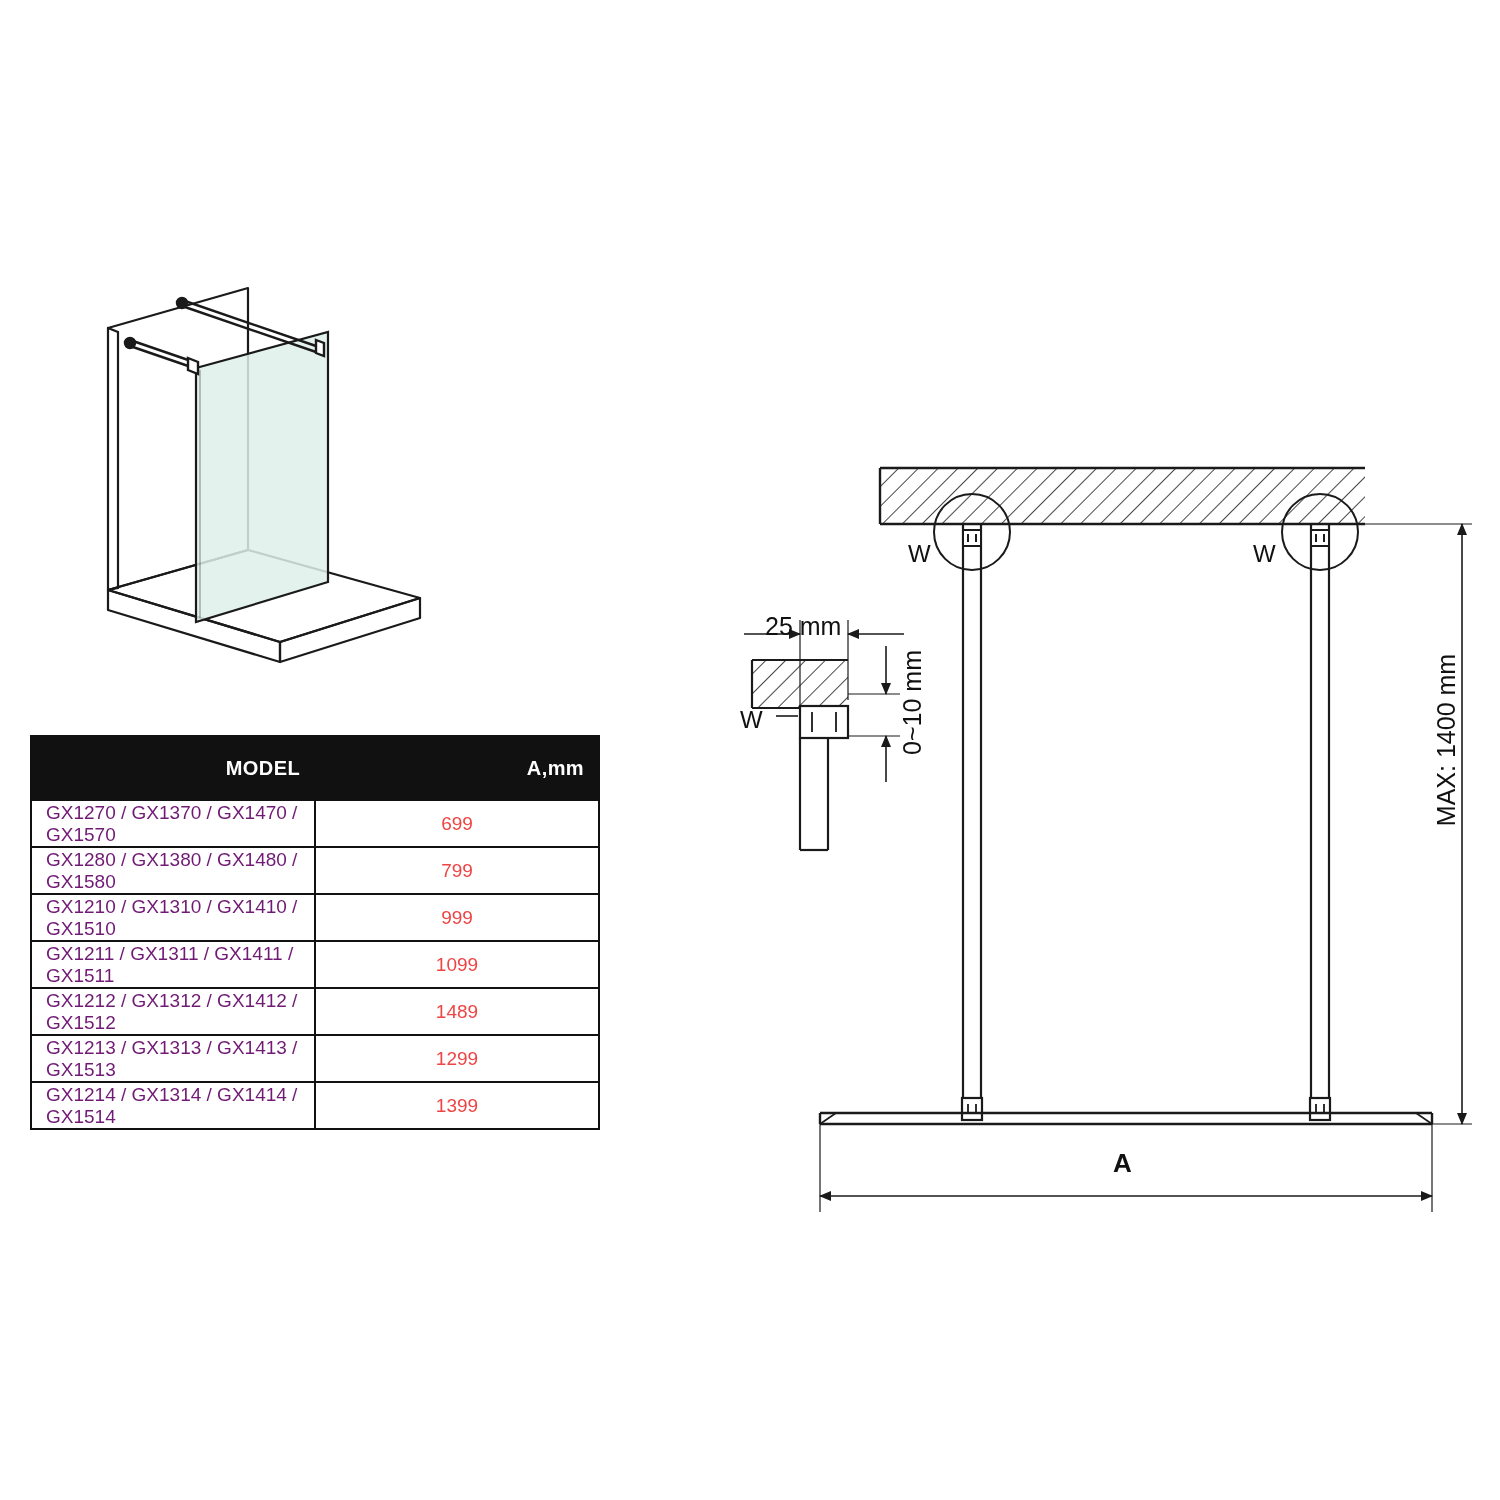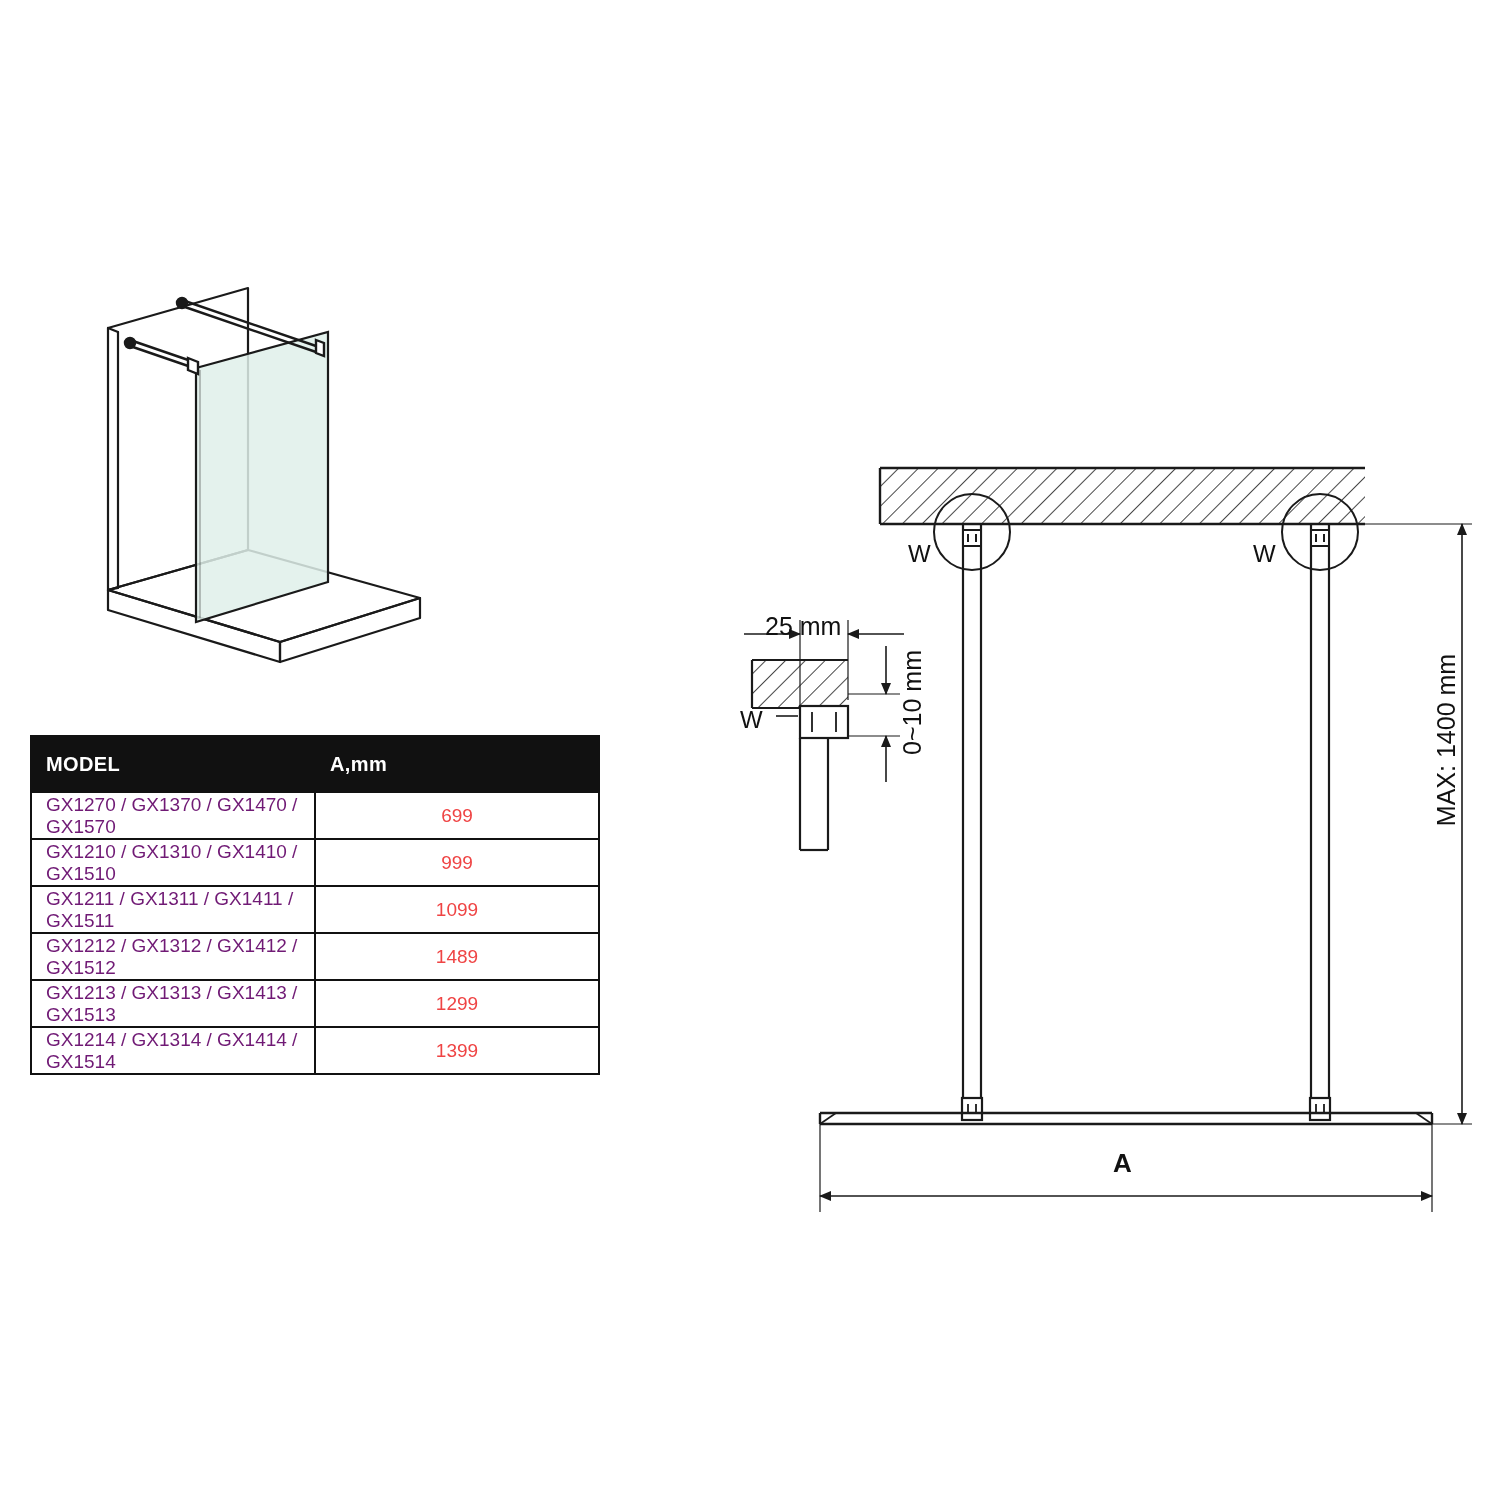--- a/index.html
+++ b/index.html
@@ -49,23 +49,23 @@
     font-size: 19px;
     font-family: "Liberation Sans", sans-serif;
     height: 47px;
     padding: 0 14px;
     box-sizing: border-box;
   }
   table.models thead th {
     background: #111111;
     color: #ffffff;
     font-weight: 600;
-    text-align: left;
+    text-align: right;
     letter-spacing: .4px;
-    height: 56px;
+    height: 64px;
     font-size: 20px;
   }
   table.models tbody td.model {
     text-align: left;
     color: #701a75;
     width: 437px;
   }
   table.models tbody td.dim {
     text-align: center;
     color: #ef4444;
@@ -138,20 +138,24 @@
       <thead>
         <tr>
           <th>MODEL</th>
           <th>A,mm</th>
         </tr>
       </thead>
       <tbody>
         <tr>
           <td class="model">GX1270 / GX1370 / GX1470 / GX1570</td>
           <td class="dim">699</td>
+        </tr>
+        <tr>
+          <td class="model">GX1280 / GX1380 / GX1480 / GX1580</td>
+          <td class="dim">799</td>
         </tr>
         <tr>
           <td class="model">GX1210 / GX1310 / GX1410 / GX1510</td>
           <td class="dim">999</td>
         </tr>
         <tr>
           <td class="model">GX1211 / GX1311 / GX1411 / GX1511</td>
           <td class="dim">1099</td>
         </tr>
         <tr>

